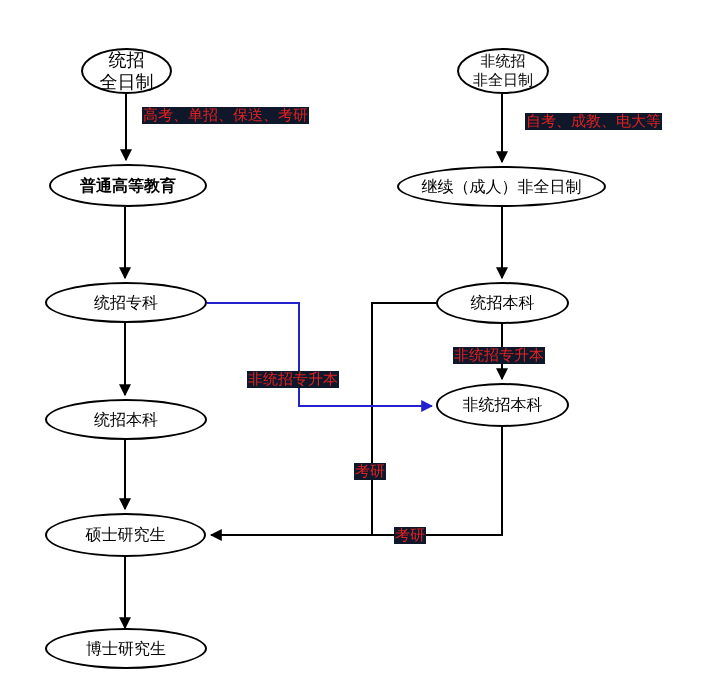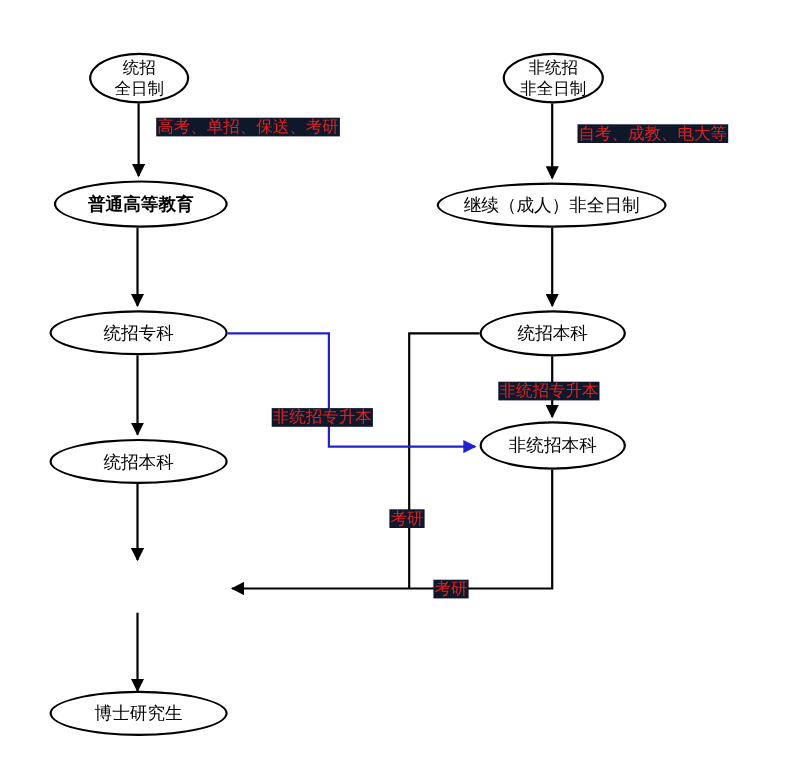--- a/index.html
+++ b/index.html
@@ -33,21 +33,21 @@
     justify-content: center;
     text-align: center;
     background: #ffffff;
     border: 2px solid #000000;
     border-radius: 50%;
     font-size: 16px;
     color: #000000;
     white-space: pre-line;
     line-height: 1.25;
   }
-  .n1  { left: 81px;  top: 48px;  width: 91px;  height: 46px; font-size: 15px; }
+  .n1  { left: 81px;  top: 48px;  width: 91px;  height: 46px; font-size: 18px; }
   .n2  { left: 457px; top: 48px;  width: 92px;  height: 46px; font-size: 15px; }
   .n3  { left: 49px;  top: 164px; width: 158px; height: 43px; font-weight: bold; }
   .n4  { left: 397px; top: 166px; width: 209px; height: 41px; }
   .n5  { left: 45px;  top: 282px; width: 162px; height: 41px; }
   .n6  { left: 436px; top: 282px; width: 133px; height: 42px; }
   .n7  { left: 45px;  top: 399px; width: 162px; height: 41px; }
   .n8  { left: 436px; top: 383px; width: 133px; height: 44px; }
   .n9  { left: 45px;  top: 513px; width: 161px; height: 44px; }
   .n10 { left: 45px;  top: 628px; width: 162px; height: 41px; }
 
@@ -100,20 +100,21 @@
   <div class="node n1">统招
 全日制</div>
   <div class="node n2">非统招
 非全日制</div>
   <div class="node n3">普通高等教育</div>
   <div class="node n4">继续（成人）非全日制</div>
   <div class="node n5">统招专科</div>
   <div class="node n6">统招本科</div>
   <div class="node n7">统招本科</div>
   <div class="node n8">非统招本科</div>
+  <div class="node n9">硕士研究生</div>
   <div class="node n10">博士研究生</div>
 
   <div class="lbl l1">高考、单招、保送、考研</div>
   <div class="lbl l2">自考、成教、电大等</div>
   <div class="lbl l3">非统招专升本</div>
   <div class="lbl l4">非统招专升本</div>
   <div class="lbl l5">考研</div>
   <div class="lbl l6">考研</div>
 
 </div>

